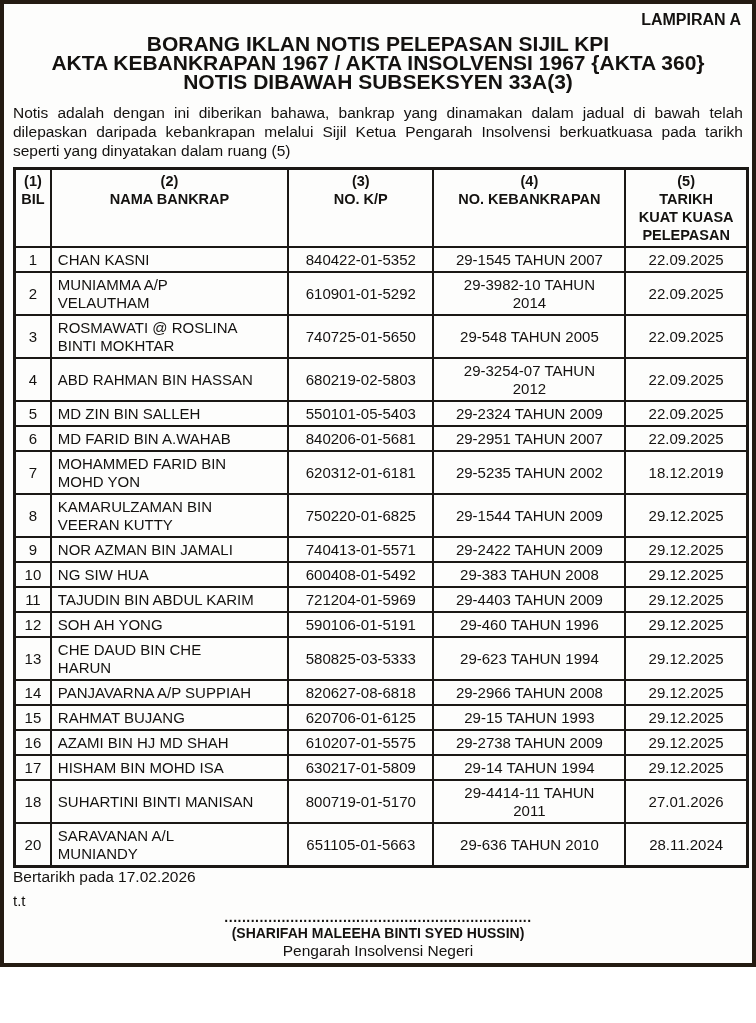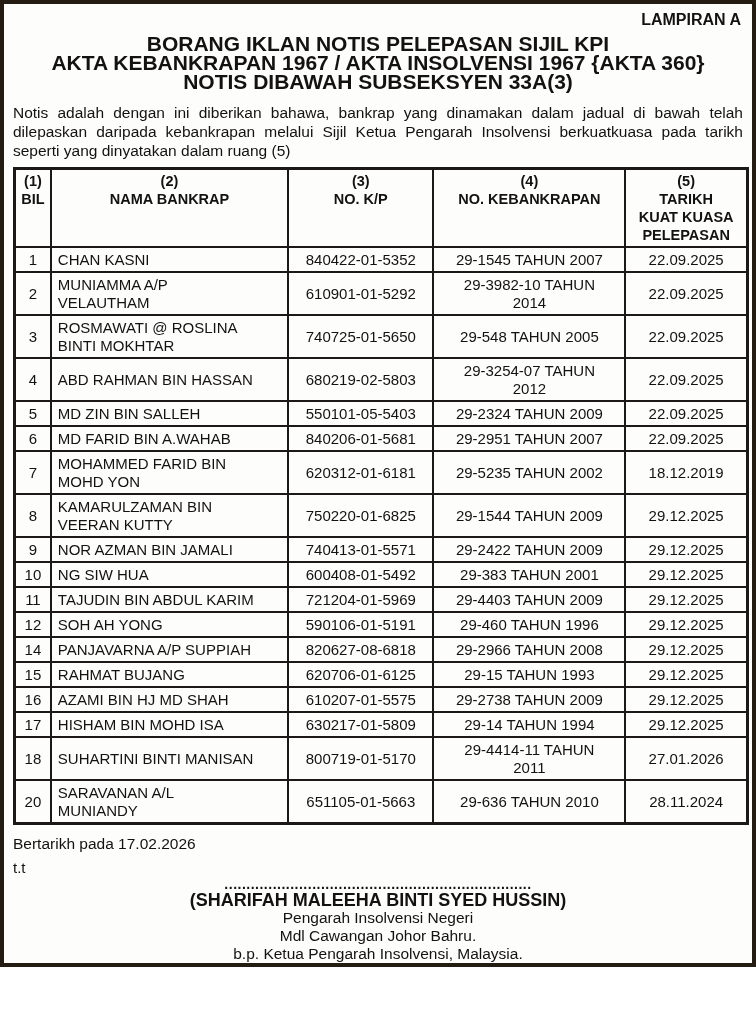--- a/index.html
+++ b/index.html
@@ -67,40 +67,39 @@
   .w4{width:190px;}
   .w5{width:121px;}
   table.notice td.a-left{
     text-align:left;
     padding-left:6px;
     padding-right:22px;
   }
   .dated-line{
     font-size:15.5px;
     line-height:18px;
-    margin-top:10px;
   }
   .tt-line{
     font-size:15px;
     line-height:16px;
     margin-top:7px;
   }
   .dots-line{
     text-align:center;
     font-weight:bold;
     font-size:14px;
     line-height:10px;
     letter-spacing:0.5px;
     margin-top:3px;
     white-space:nowrap;
   }
   .sig-name{
     text-align:center;
     font-weight:bold;
-    font-size:18px;
+    font-size:14px;
     line-height:18px;
     margin-top:2px;
   }
   .sig-role{
     text-align:center;
     font-size:15.5px;
     line-height:18px;
   }
 </style>
 </head>
@@ -204,35 +203,43 @@
           <td>9</td>
           <td class="a-left">NOR AZMAN BIN JAMALI</td>
           <td>740413-01-5571</td>
           <td>29-2422 TAHUN 2009</td>
           <td>29.12.2025</td>
         </tr>
         <tr>
           <td>10</td>
           <td class="a-left">NG SIW HUA</td>
           <td>600408-01-5492</td>
-          <td>29-383 TAHUN 2001</td>
+          <td>29-383 TAHUN 2008</td>
           <td>29.12.2025</td>
         </tr>
         <tr>
           <td>11</td>
           <td class="a-left">TAJUDIN BIN ABDUL KARIM</td>
           <td>721204-01-5969</td>
           <td>29-4403 TAHUN 2009</td>
           <td>29.12.2025</td>
         </tr>
         <tr>
           <td>12</td>
           <td class="a-left">SOH AH YONG</td>
           <td>590106-01-5191</td>
           <td>29-460 TAHUN 1996</td>
+          <td>29.12.2025</td>
+        </tr>
+        <tr>
+          <td>13</td>
+          <td class="a-left">CHE DAUD BIN CHE
+HARUN</td>
+          <td>580825-03-5333</td>
+          <td>29-623 TAHUN 1994</td>
           <td>29.12.2025</td>
         </tr>
         <tr>
           <td>14</td>
           <td class="a-left">PANJAVARNA A/P SUPPIAH</td>
           <td>820627-08-6818</td>
           <td>29-2966 TAHUN 2008</td>
           <td>29.12.2025</td>
         </tr>
         <tr>

